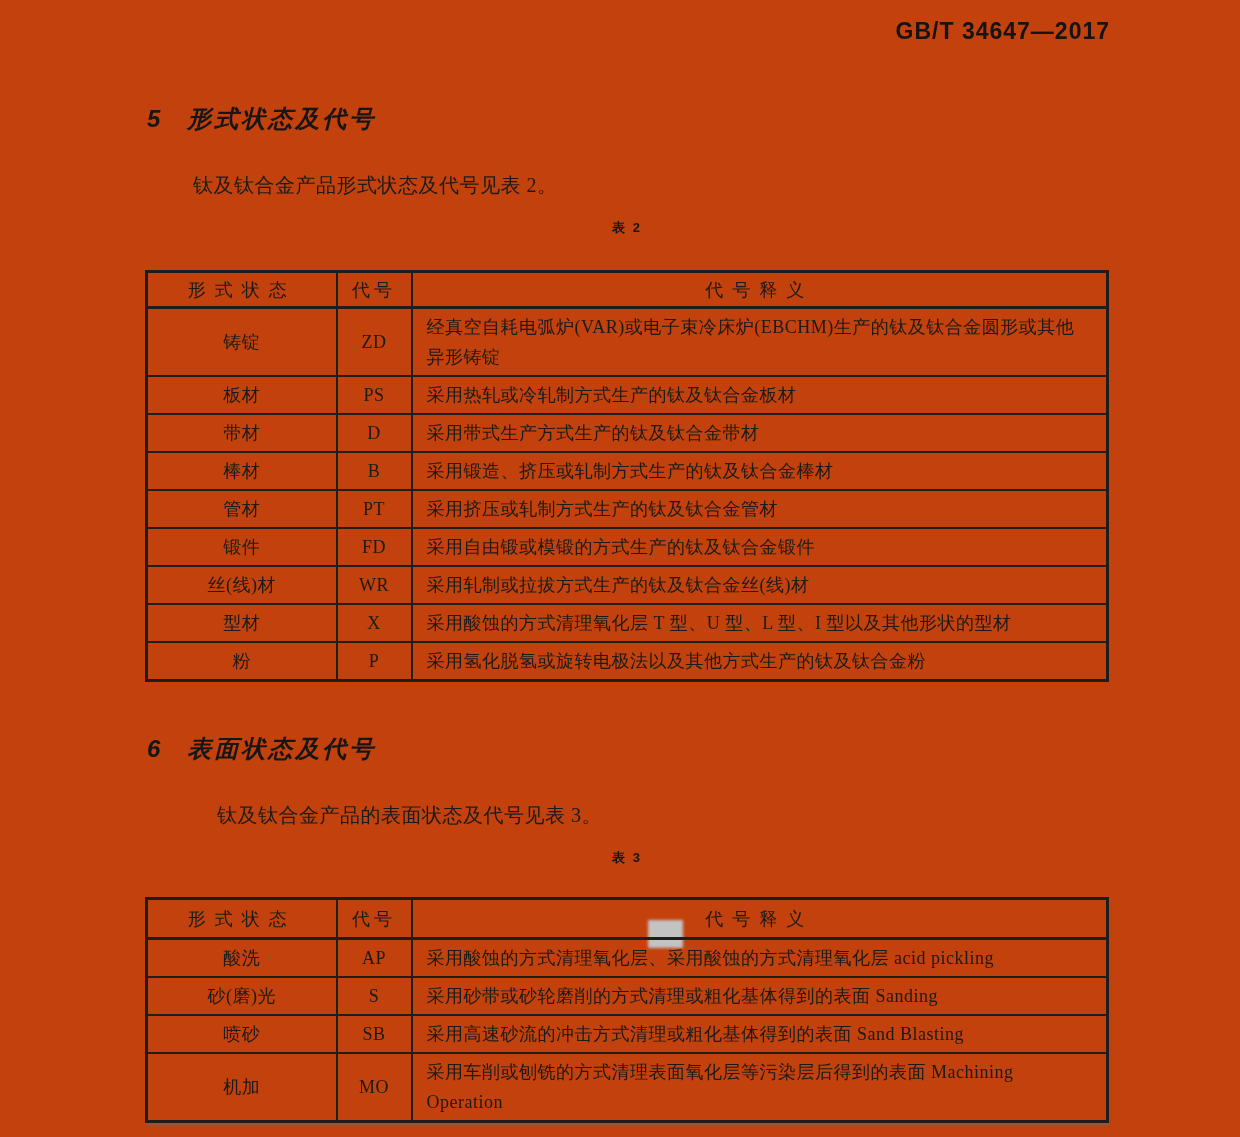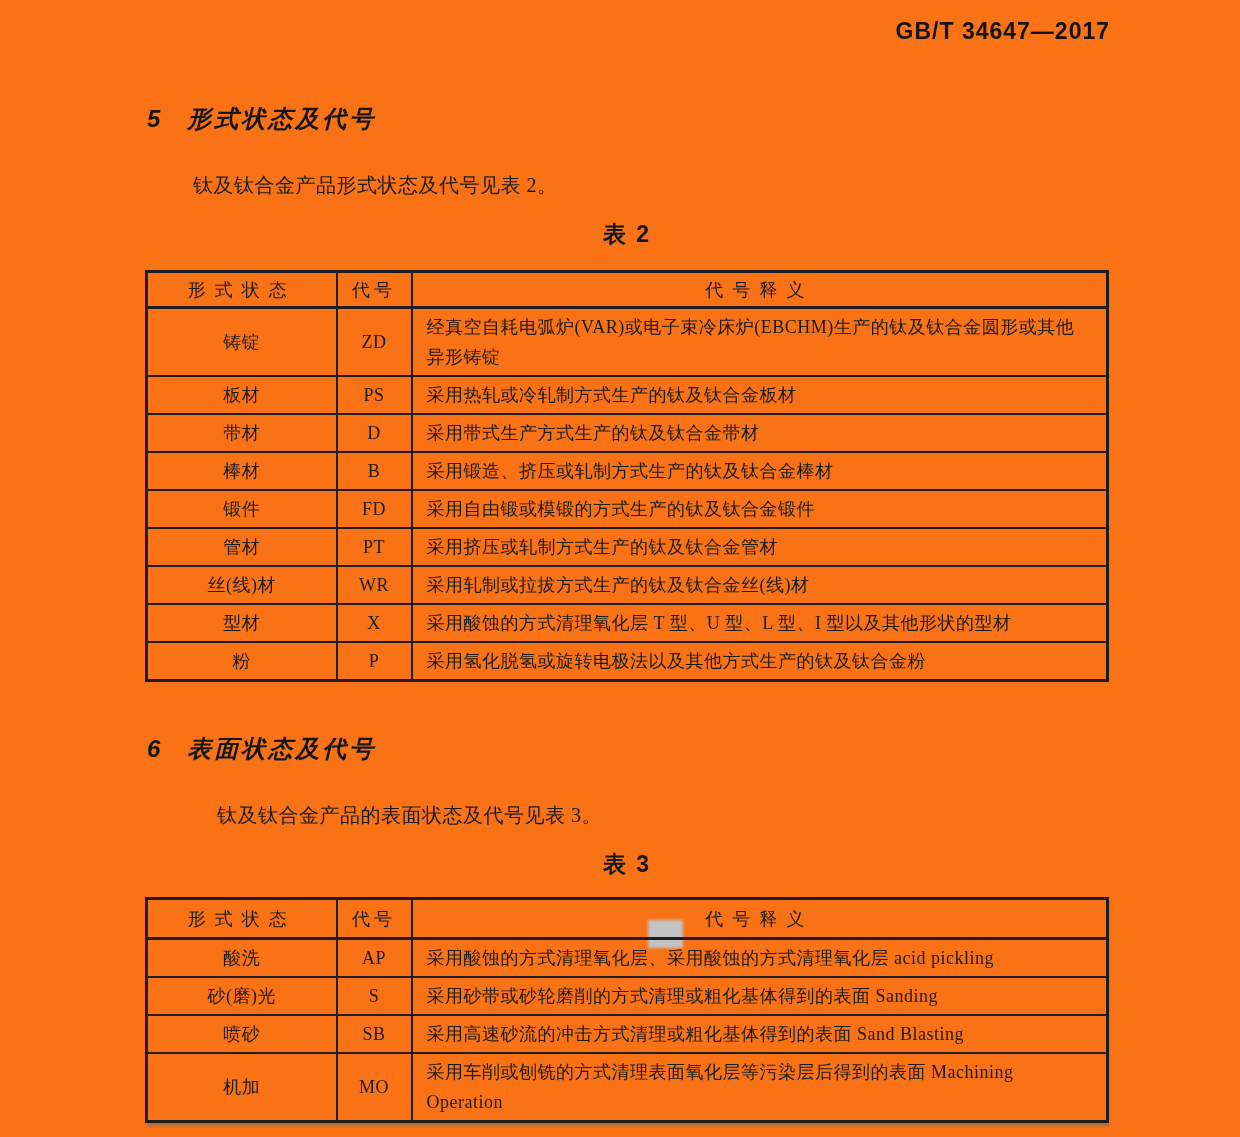--- a/index.html
+++ b/index.html
@@ -1,21 +1,21 @@
 <!DOCTYPE html>
 <html><head>
 <meta charset="utf-8">
 <style>
   * { margin: 0; padding: 0; box-sizing: border-box; }
   html, body { background: #e9e9e9; }
   .page {
     position: relative;
     width: 1240px;
     height: 1137px;
-    background: #f97316;
+    background: #c2410c;
     overflow: hidden;
     font-family: "Liberation Serif", "DejaVu Serif", serif;
     color: #1b1b1b;
   }
   .std-number {
     position: absolute;
     top: 18px;
     right: 130px;
     font-family: "Liberation Sans", "DejaVu Sans", sans-serif;
     font-weight: bold;
@@ -44,21 +44,21 @@
   }
   .intro5 { top: 172px; }
   .intro6 { top: 802px; margin-left: 24px; }
   .tbl-caption {
     position: absolute;
     left: 145px;
     width: 964px;
     text-align: center;
     font-family: "Liberation Sans", "DejaVu Sans", sans-serif;
     font-weight: bold;
-    font-size: 23px;
+    font-size: 13px;
     letter-spacing: 2px;
     color: #161616;
   }
   .cap2 { top: 219px; }
   .cap3 { top: 849px; }
   .smudge {
     position: absolute;
     left: 648px;
     top: 920px;
     width: 35px;
@@ -147,28 +147,28 @@
           <td class="c0">带材</td>
           <td class="c1">D</td>
           <td class="c2">采用带式生产方式生产的钛及钛合金带材</td>
         </tr>
         <tr>
           <td class="c0">棒材</td>
           <td class="c1">B</td>
           <td class="c2">采用锻造、挤压或轧制方式生产的钛及钛合金棒材</td>
         </tr>
         <tr>
+          <td class="c0">管材</td>
+          <td class="c1">PT</td>
+          <td class="c2">采用挤压或轧制方式生产的钛及钛合金管材</td>
+        </tr>
+        <tr>
           <td class="c0">锻件</td>
           <td class="c1">FD</td>
           <td class="c2">采用自由锻或模锻的方式生产的钛及钛合金锻件</td>
-        </tr>
-        <tr>
-          <td class="c0">管材</td>
-          <td class="c1">PT</td>
-          <td class="c2">采用挤压或轧制方式生产的钛及钛合金管材</td>
         </tr>
         <tr>
           <td class="c0">丝(线)材</td>
           <td class="c1">WR</td>
           <td class="c2">采用轧制或拉拔方式生产的钛及钛合金丝(线)材</td>
         </tr>
         <tr>
           <td class="c0">型材</td>
           <td class="c1">X</td>
           <td class="c2">采用酸蚀的方式清理氧化层 T 型、U 型、L 型、I 型以及其他形状的型材</td>

